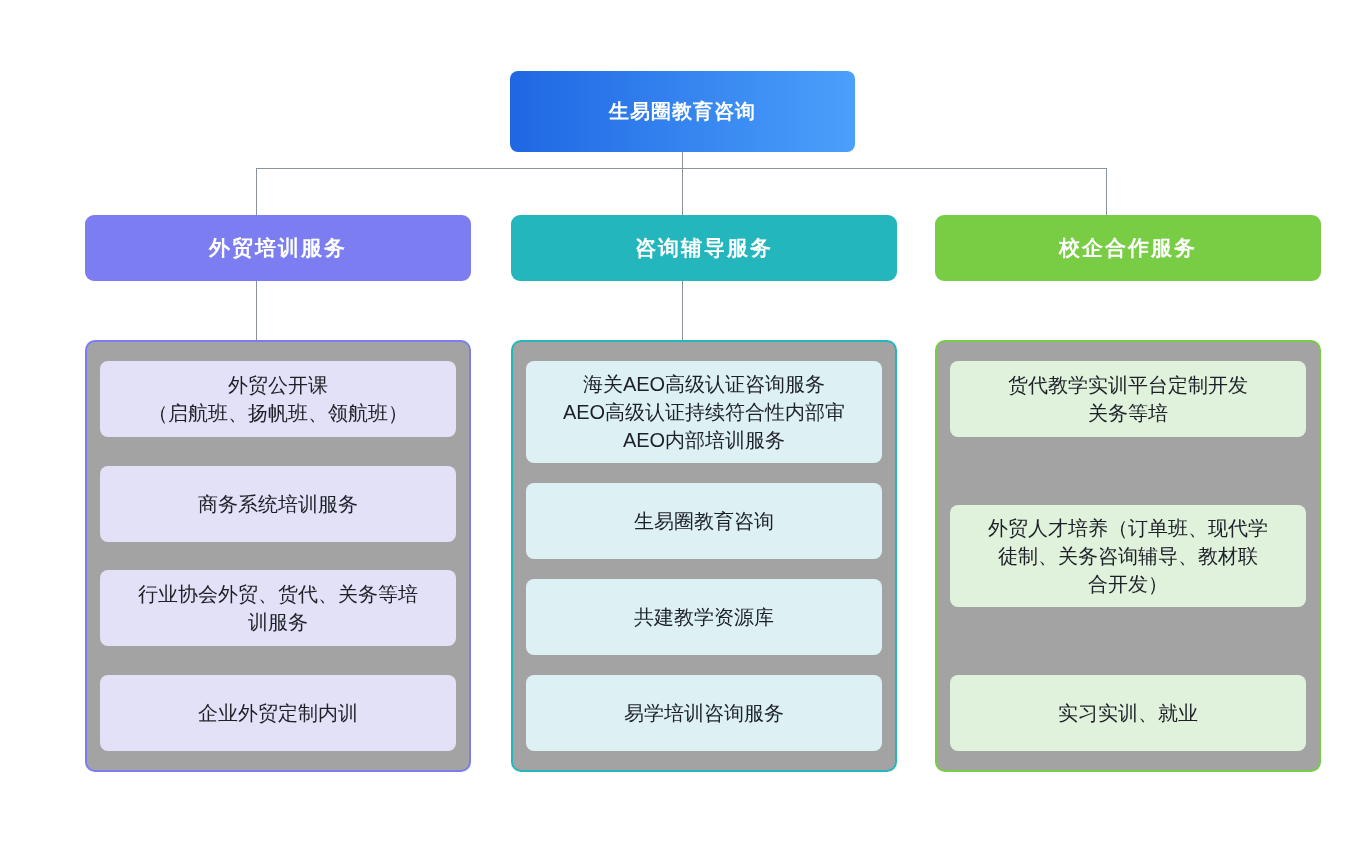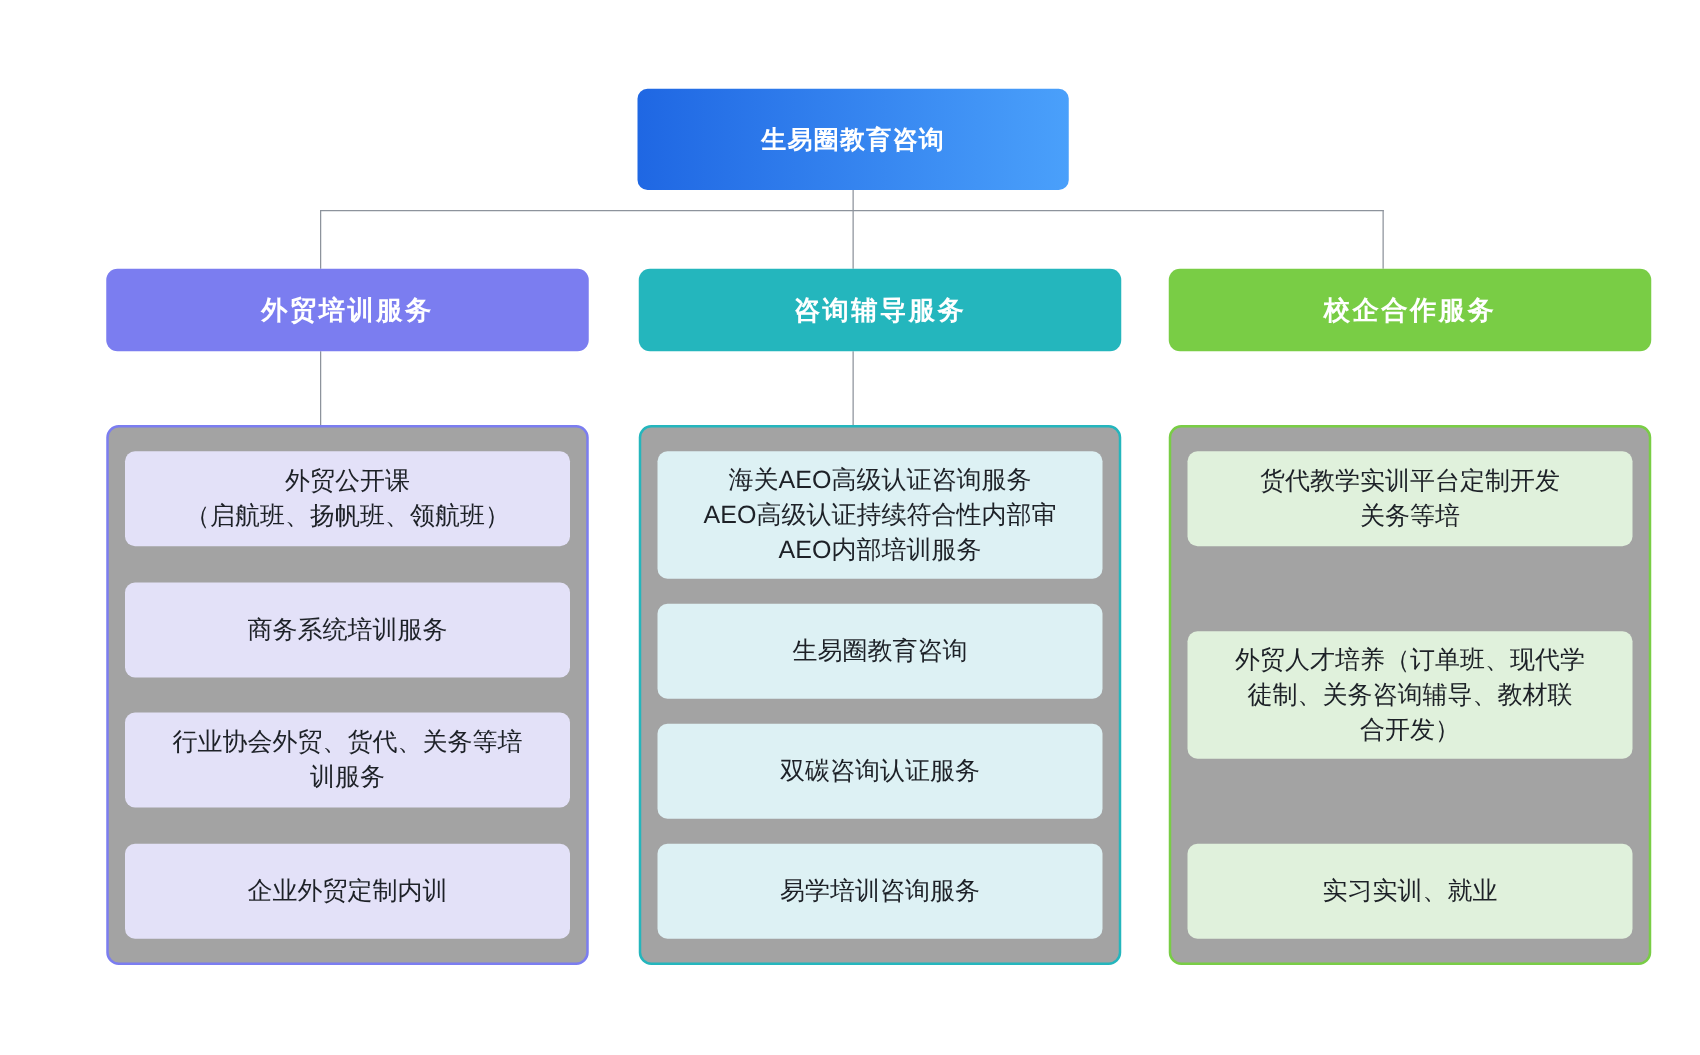--- a/index.html
+++ b/index.html
@@ -102,21 +102,21 @@
     </div>
   </section>
 
   <section class="branch" style="left: 511px; border-radius: 24px; --accent: #24b6bd; --item-bg: #ddf1f4;">
     <div class="branch-header">咨询辅导服务</div>
     <div class="branch-body">
       <div class="item">海关AEO高级认证咨询服务
 AEO高级认证持续符合性内部审
 AEO内部培训服务</div>
       <div class="item">生易圈教育咨询</div>
-      <div class="item">双碳咨询认证服务</div>
+      <div class="item">共建教学资源库</div>
       <div class="item">易学培训咨询服务</div>
     </div>
   </section>
 
   <section class="branch" style="left: 935px; --accent: #79cd45; --item-bg: #e0f1dc;">
     <div class="branch-header">校企合作服务</div>
     <div class="branch-body">
       <div class="item">货代教学实训平台定制开发
 关务等培</div>
       <div class="item">外贸人才培养（订单班、现代学

